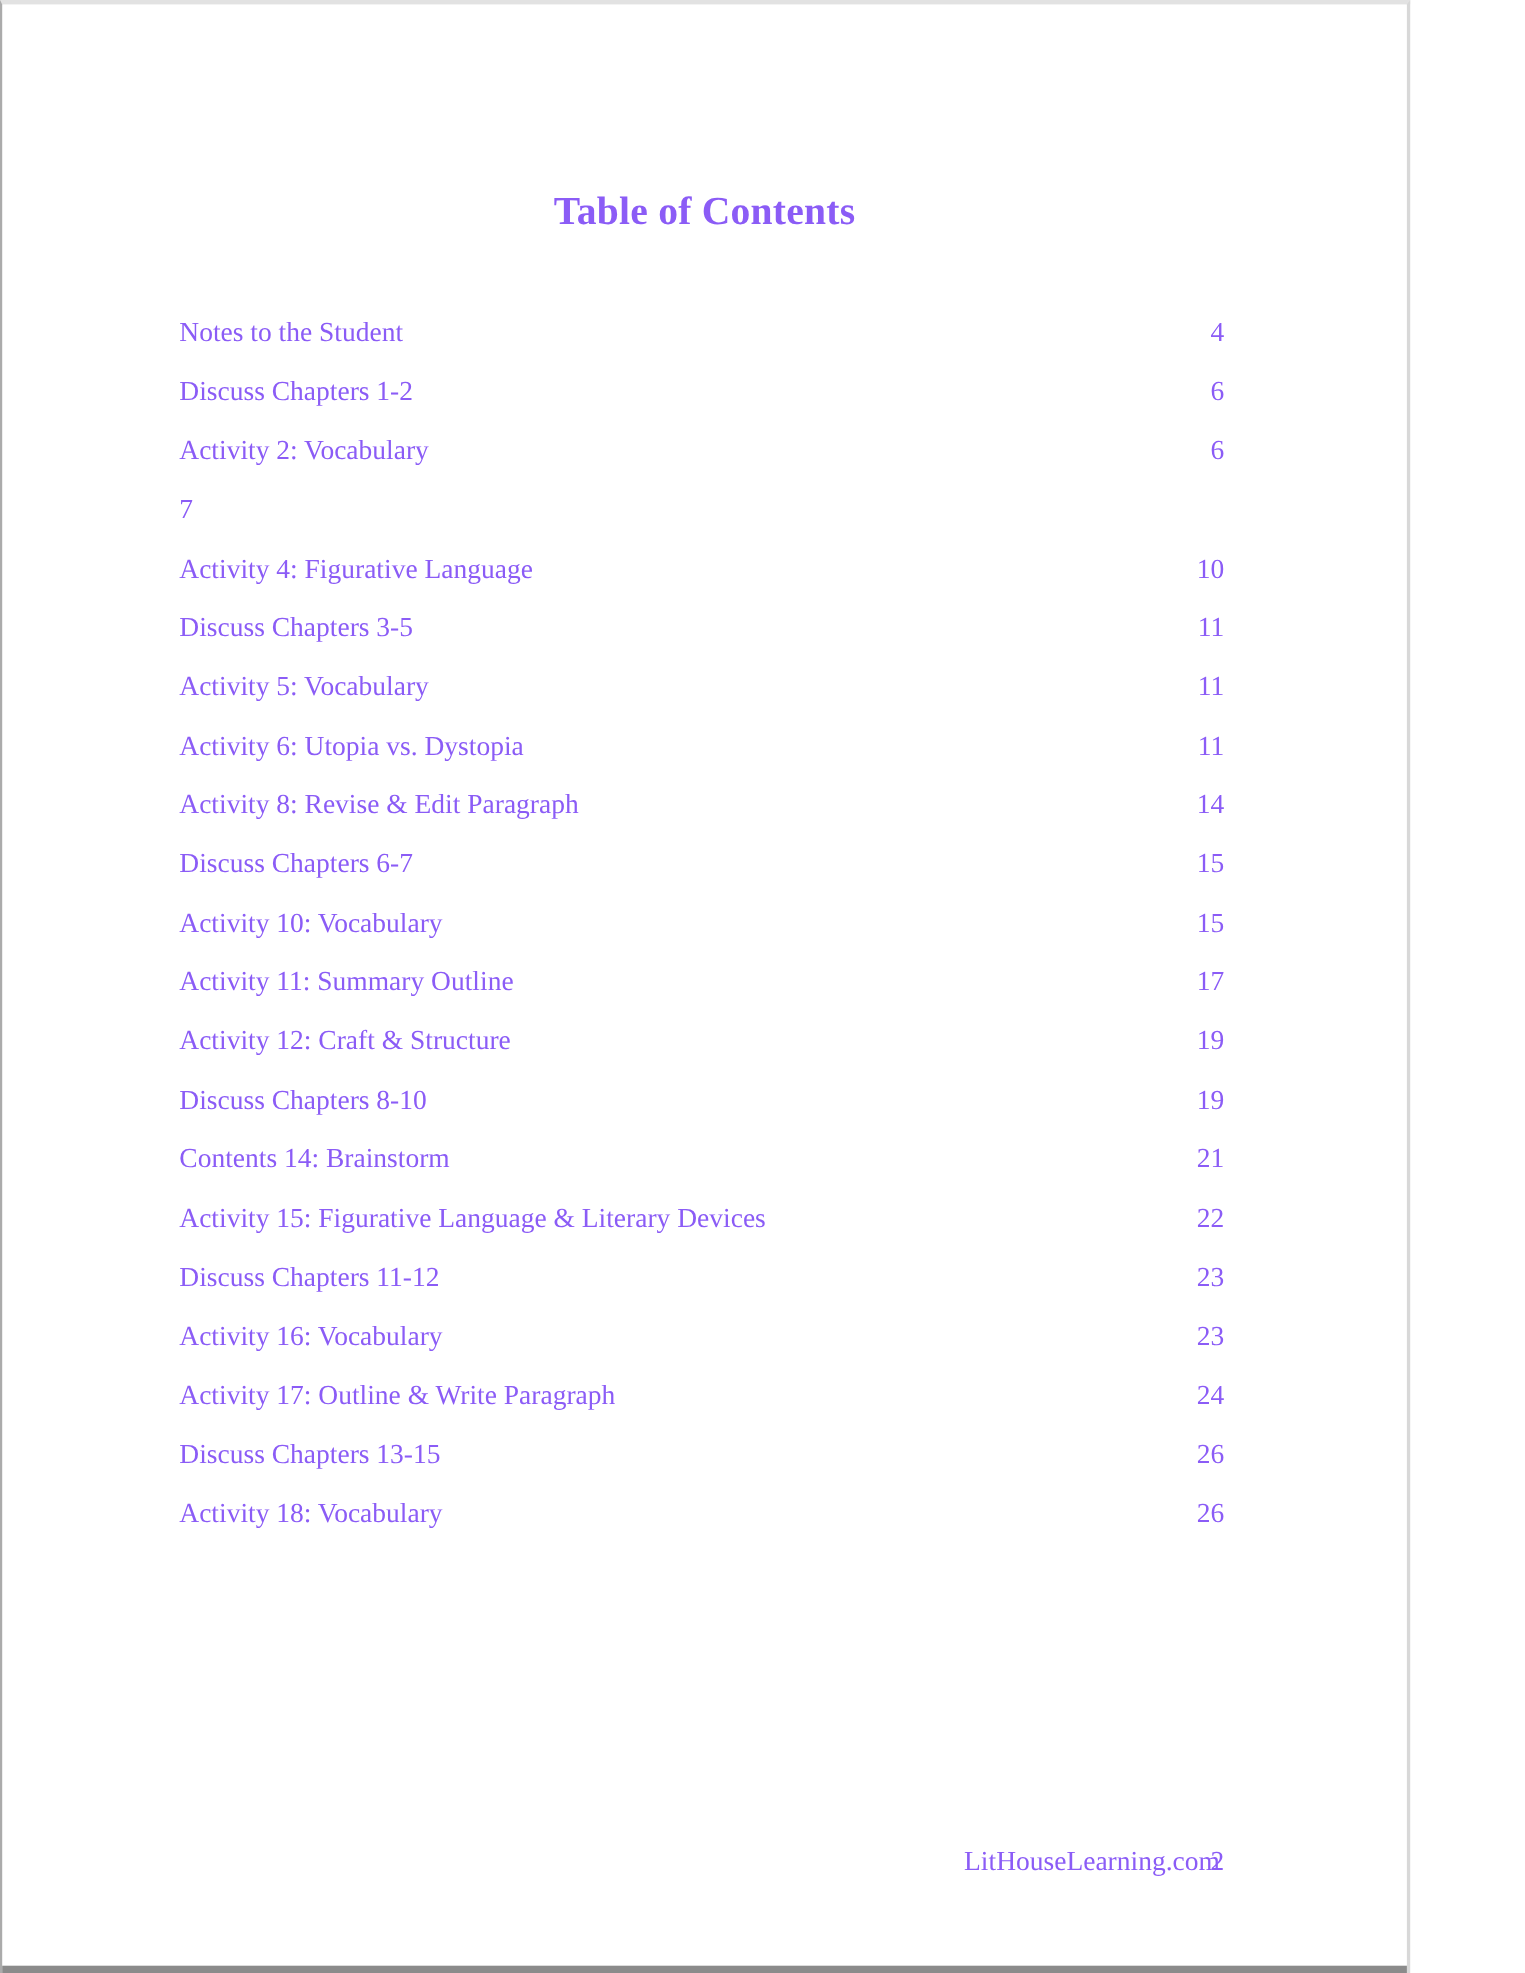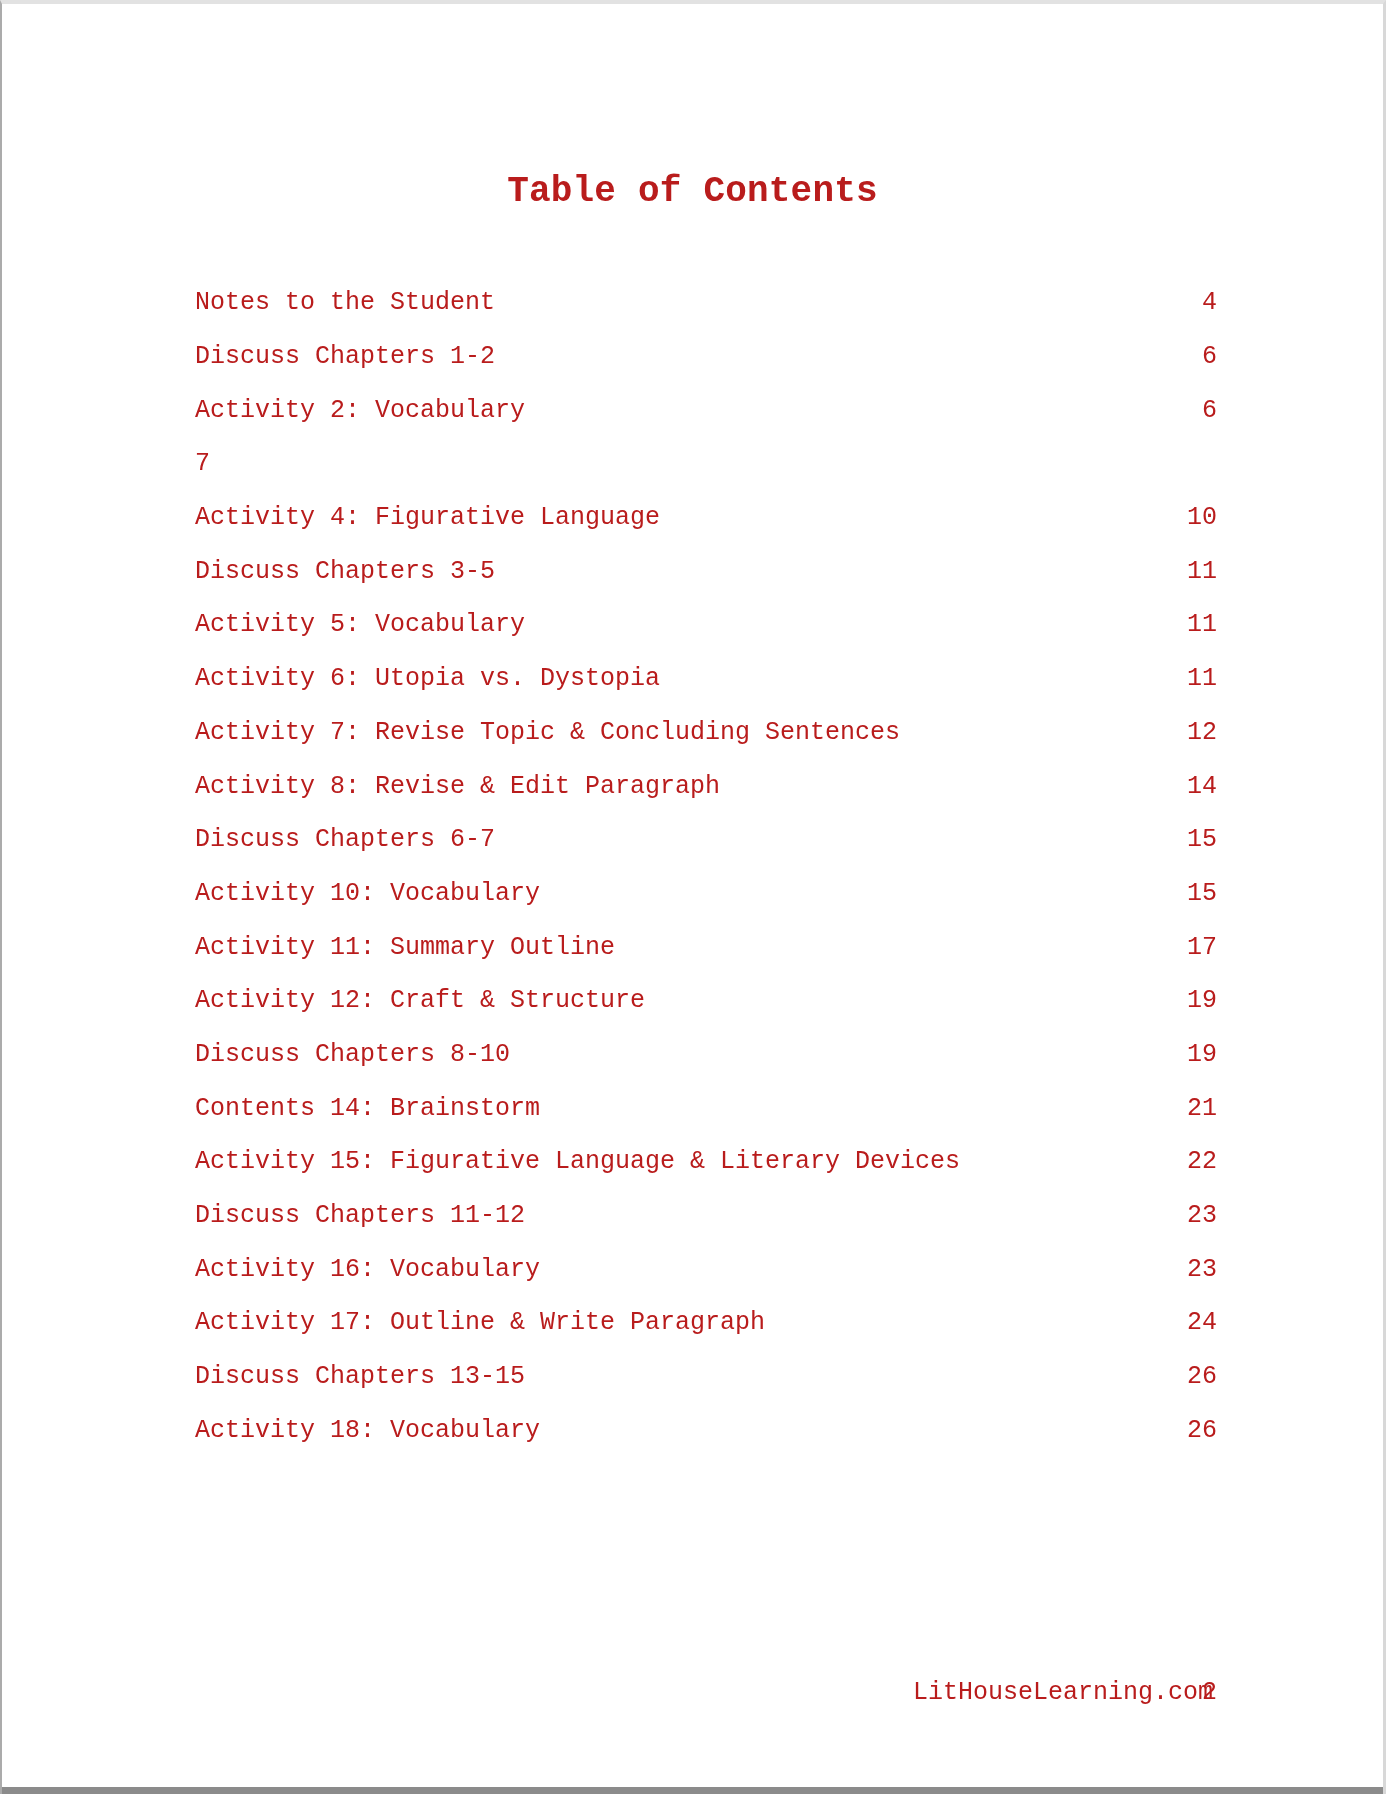--- a/index.html
+++ b/index.html
@@ -2,30 +2,30 @@
 <html><head>
 <meta charset="utf-8">
 <style>
   html, body {
     margin: 0;
     padding: 0;
     background: #ffffff;
   }
   .screen {
     position: relative;
-    width: 1386px;
+    width: 1282px;
     height: 1794px;
     box-sizing: border-box;
     background: #ffffff;
     border-top: 4px solid #e2e2e2;
     border-left: 2px solid #ababab;
     border-right: 3px solid #d8d8d8;
     overflow: hidden;
-    font-family: Liberation Mono, monospace;
-    color: #b91c1c;
+    font-family: Liberation Serif, serif;
+    color: #8b5cf6;
   }
   .doc-title {
     position: absolute;
     top: 168px;
     left: 0;
     right: 0;
     margin: 0;
     text-align: center;
     font-size: 36px;
     font-weight: bold;
@@ -37,21 +37,20 @@
     top: 272px;
     left: 161px;
     right: 166px;
   }
   .toc-row {
     display: flex;
     justify-content: space-between;
     align-items: center;
     height: 53.7px;
     font-size: 25px;
-    margin-left: 32px;
   }
   .toc-label {
     white-space: nowrap;
   }
   .toc-page {
     white-space: nowrap;
     text-align: right;
   }
   .page-footer {
     position: absolute;
@@ -116,24 +115,20 @@
       </div>
       <div class="toc-row">
         <span class="toc-label">Activity 5: Vocabulary</span>
         <span class="toc-page">11</span>
       </div>
       <div class="toc-row">
         <span class="toc-label">Activity 6: Utopia vs. Dystopia</span>
         <span class="toc-page">11</span>
       </div>
       <div class="toc-row">
-        <span class="toc-label">Activity 7: Revise Topic &amp; Concluding Sentences</span>
-        <span class="toc-page">12</span>
-      </div>
-      <div class="toc-row">
         <span class="toc-label">Activity 8: Revise &amp; Edit Paragraph</span>
         <span class="toc-page">14</span>
       </div>
       <div class="toc-row">
         <span class="toc-label">Discuss Chapters 6-7</span>
         <span class="toc-page">15</span>
       </div>
       <div class="toc-row">
         <span class="toc-label">Activity 10: Vocabulary</span>
         <span class="toc-page">15</span>

